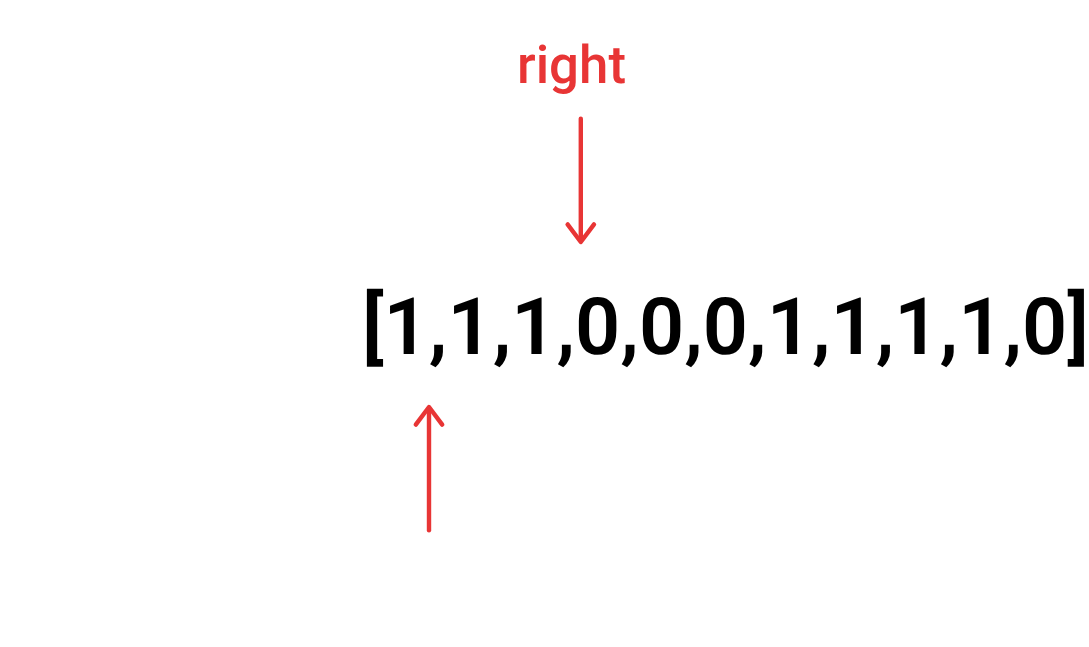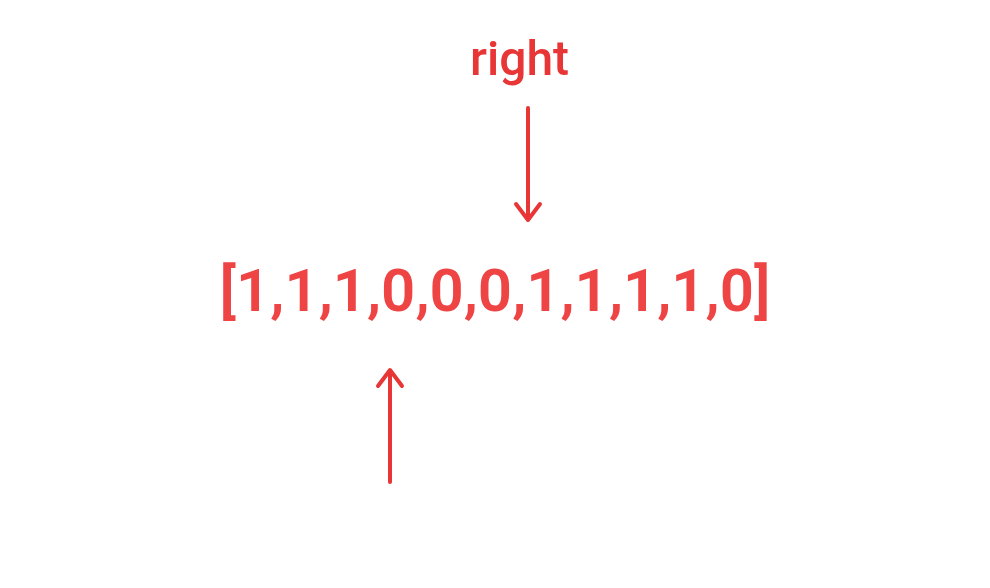--- a/index.html
+++ b/index.html
@@ -21,23 +21,23 @@
     color: #e83535;
     font-size: 48px;
     font-weight: 500;
     white-space: nowrap;
   }
   .array {
     position: absolute;
     top: 255px;
     left: 0;
     width: 990px;
-    text-align: center;
-    color: #ef4444;
-    font-size: 60px;
+    text-align: right;
+    color: #000000;
+    font-size: 72px;
     font-weight: 600;
     letter-spacing: 0px;
     white-space: nowrap;
   }
   .arrow {
     position: absolute;
   }
   .arrow line, .arrow polyline {
     stroke: #e83535;
     stroke-width: 4;

